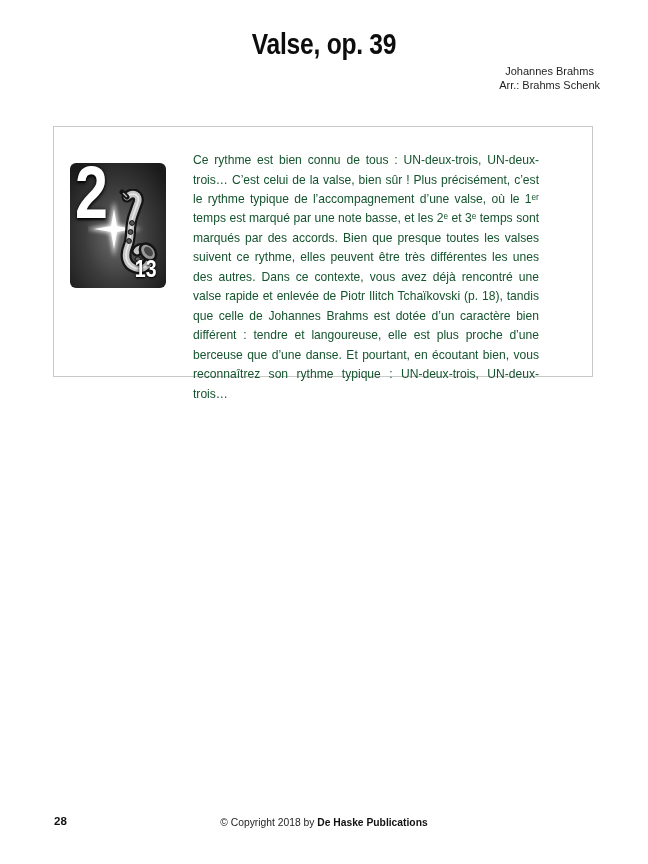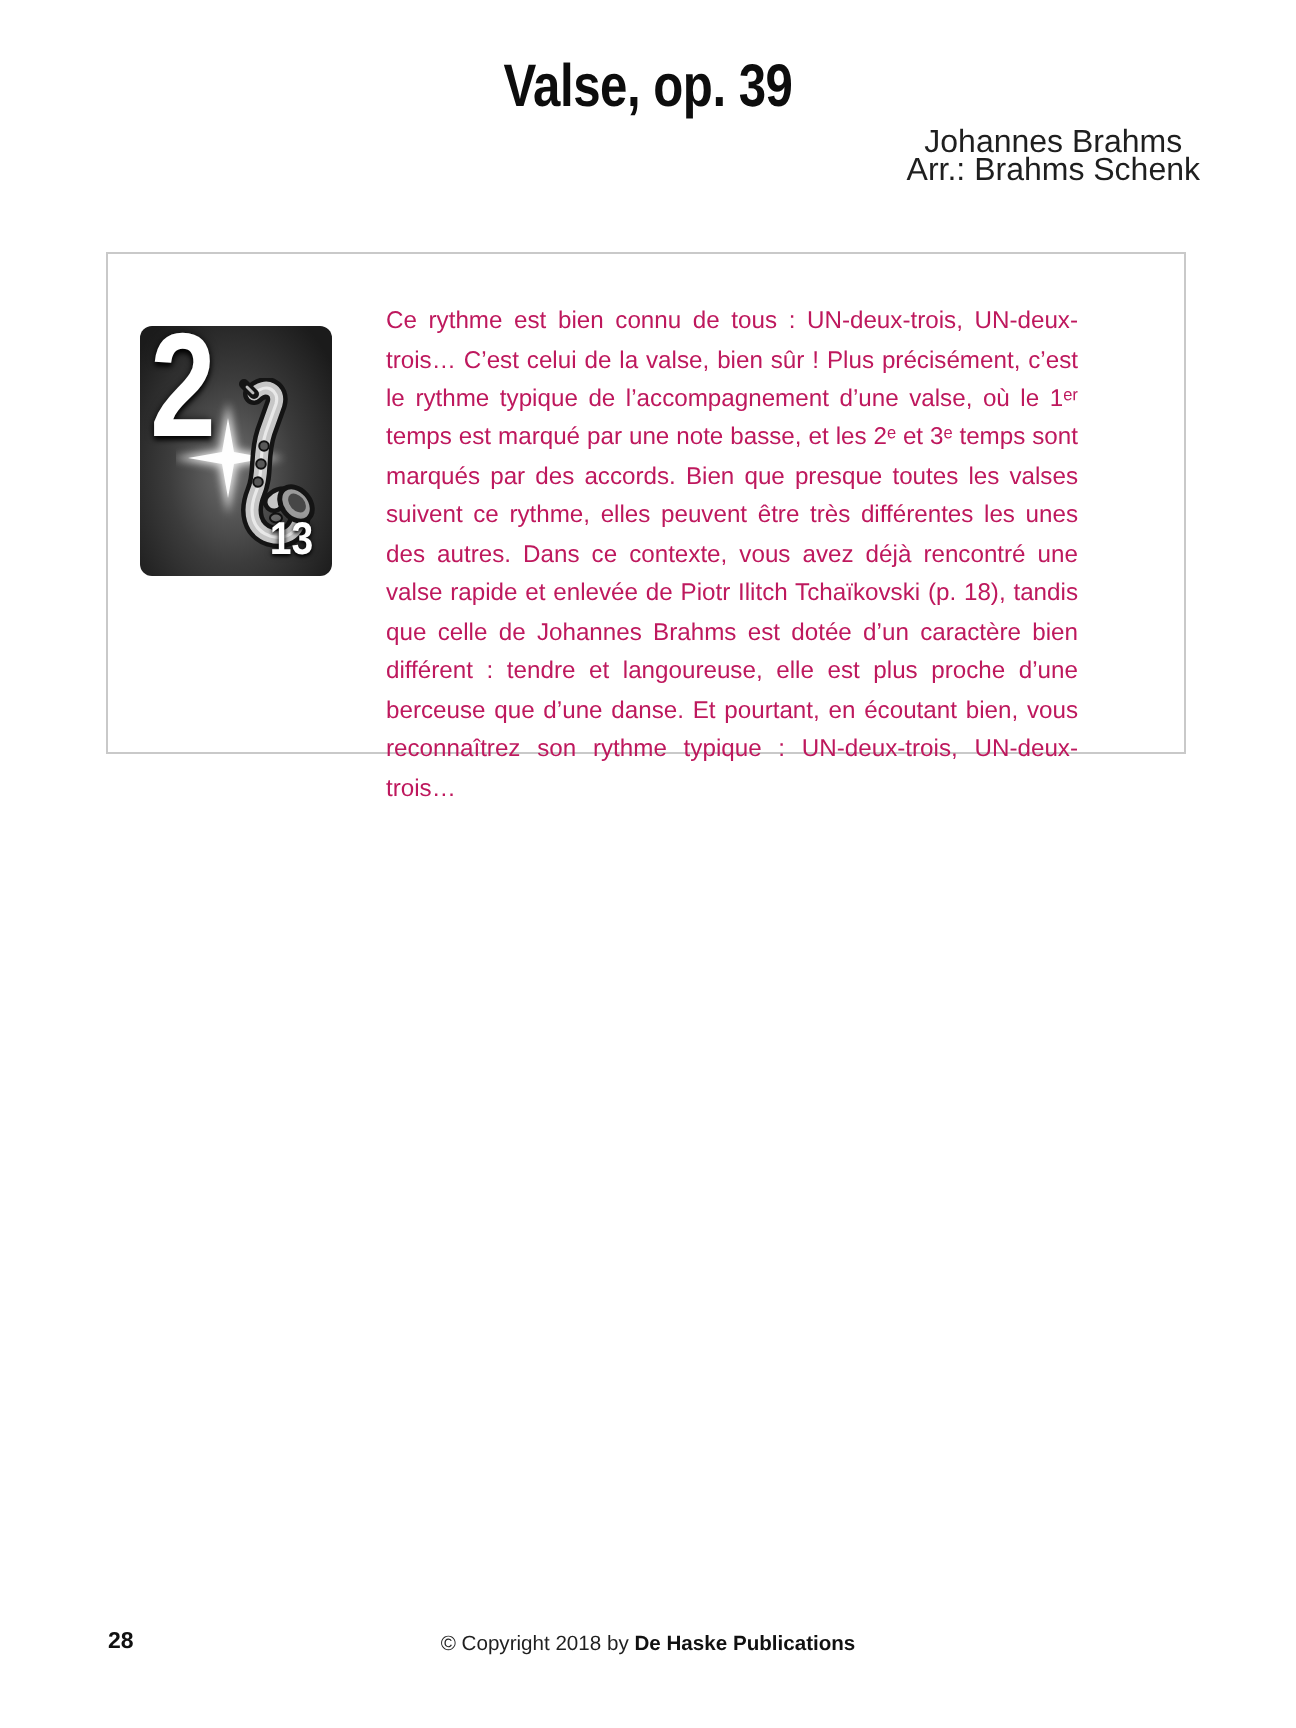--- a/index.html
+++ b/index.html
@@ -7,21 +7,21 @@
     position:relative;width:648px;height:864px;background:#ffffff;overflow:hidden;
     font-family:"Liberation Sans",sans-serif;color:#1a1a1a;
   }
   .title{
     position:absolute;top:27px;left:0;right:0;margin:0;text-align:center;
     font-size:30px;line-height:34px;font-weight:bold;color:#0d0d0d;
     transform:scaleX(.82);letter-spacing:-.3px;
   }
   .byline{
     position:absolute;top:65px;right:48px;text-align:center;
-    font-size:16px;line-height:13.5px;color:#1f1f1f;
+    font-size:11px;line-height:13.5px;color:#1f1f1f;
   }
   .info-box{
     position:absolute;left:53px;top:126px;width:540px;height:251px;
     border:1px solid #c9c9c9;box-sizing:border-box;background:#fff;
   }
   .badge{
     position:absolute;left:16px;top:36px;width:96px;height:125px;border-radius:6px;
     background:radial-gradient(ellipse at 48% 58%, #6e6e6e 0%, #3c3c3c 45%, #1b1b1b 88%);
     overflow:hidden;
   }
@@ -31,21 +31,21 @@
     text-shadow:0 2px 3px rgba(0,0,0,.9),0 0 5px rgba(0,0,0,.7);
   }
   .badge-track{
     position:absolute;right:9px;bottom:7px;font-size:23px;line-height:23px;font-weight:bold;color:#ffffff;
     transform:scaleX(.85);transform-origin:right bottom;
     text-shadow:0 1px 2px rgba(0,0,0,.95),0 0 4px rgba(0,0,0,.7);
   }
   .badge-sax{position:absolute;left:18px;top:26px;width:72px;height:94px;}
   .info-text{
     position:absolute;left:139px;top:12px;width:346px;
-    font-size:12.1px;line-height:19.45px;text-align:justify;color:#be185d;
+    font-size:12.1px;line-height:19.45px;text-align:justify;color:#14532d;
   }
   .page-number{
     position:absolute;left:54px;top:815px;font-size:11.5px;font-weight:bold;color:#111;text-align:right;
   }
   .copyright{
     position:absolute;left:0;right:0;top:817px;text-align:center;
     font-size:10.3px;color:#1f1f1f;
   }
   .copyright .pub{font-weight:bold;color:#111;}
 </style>

